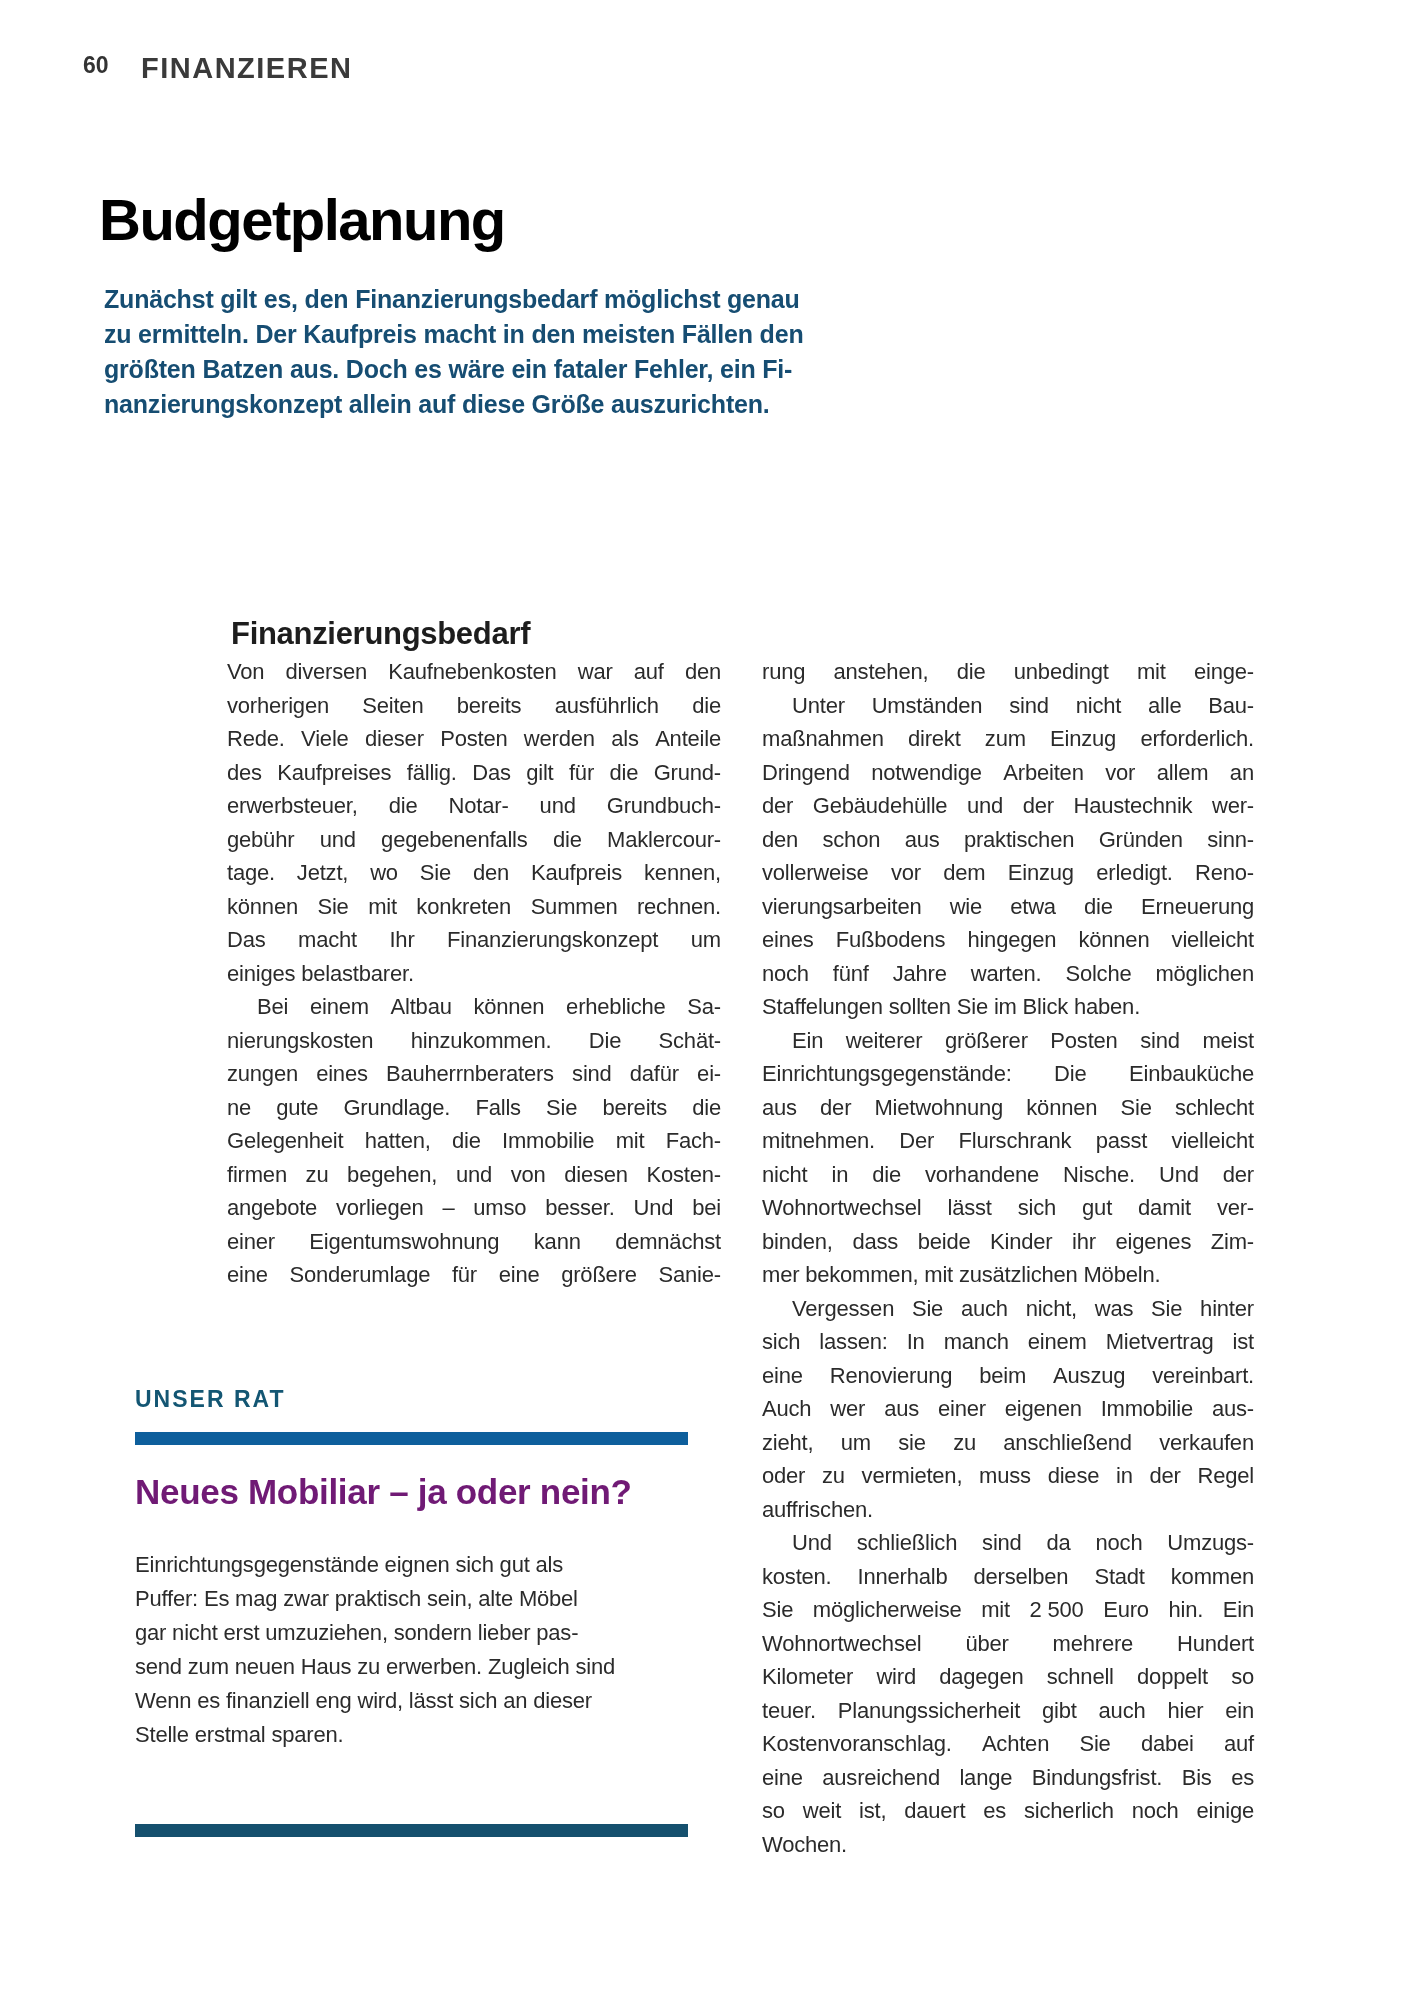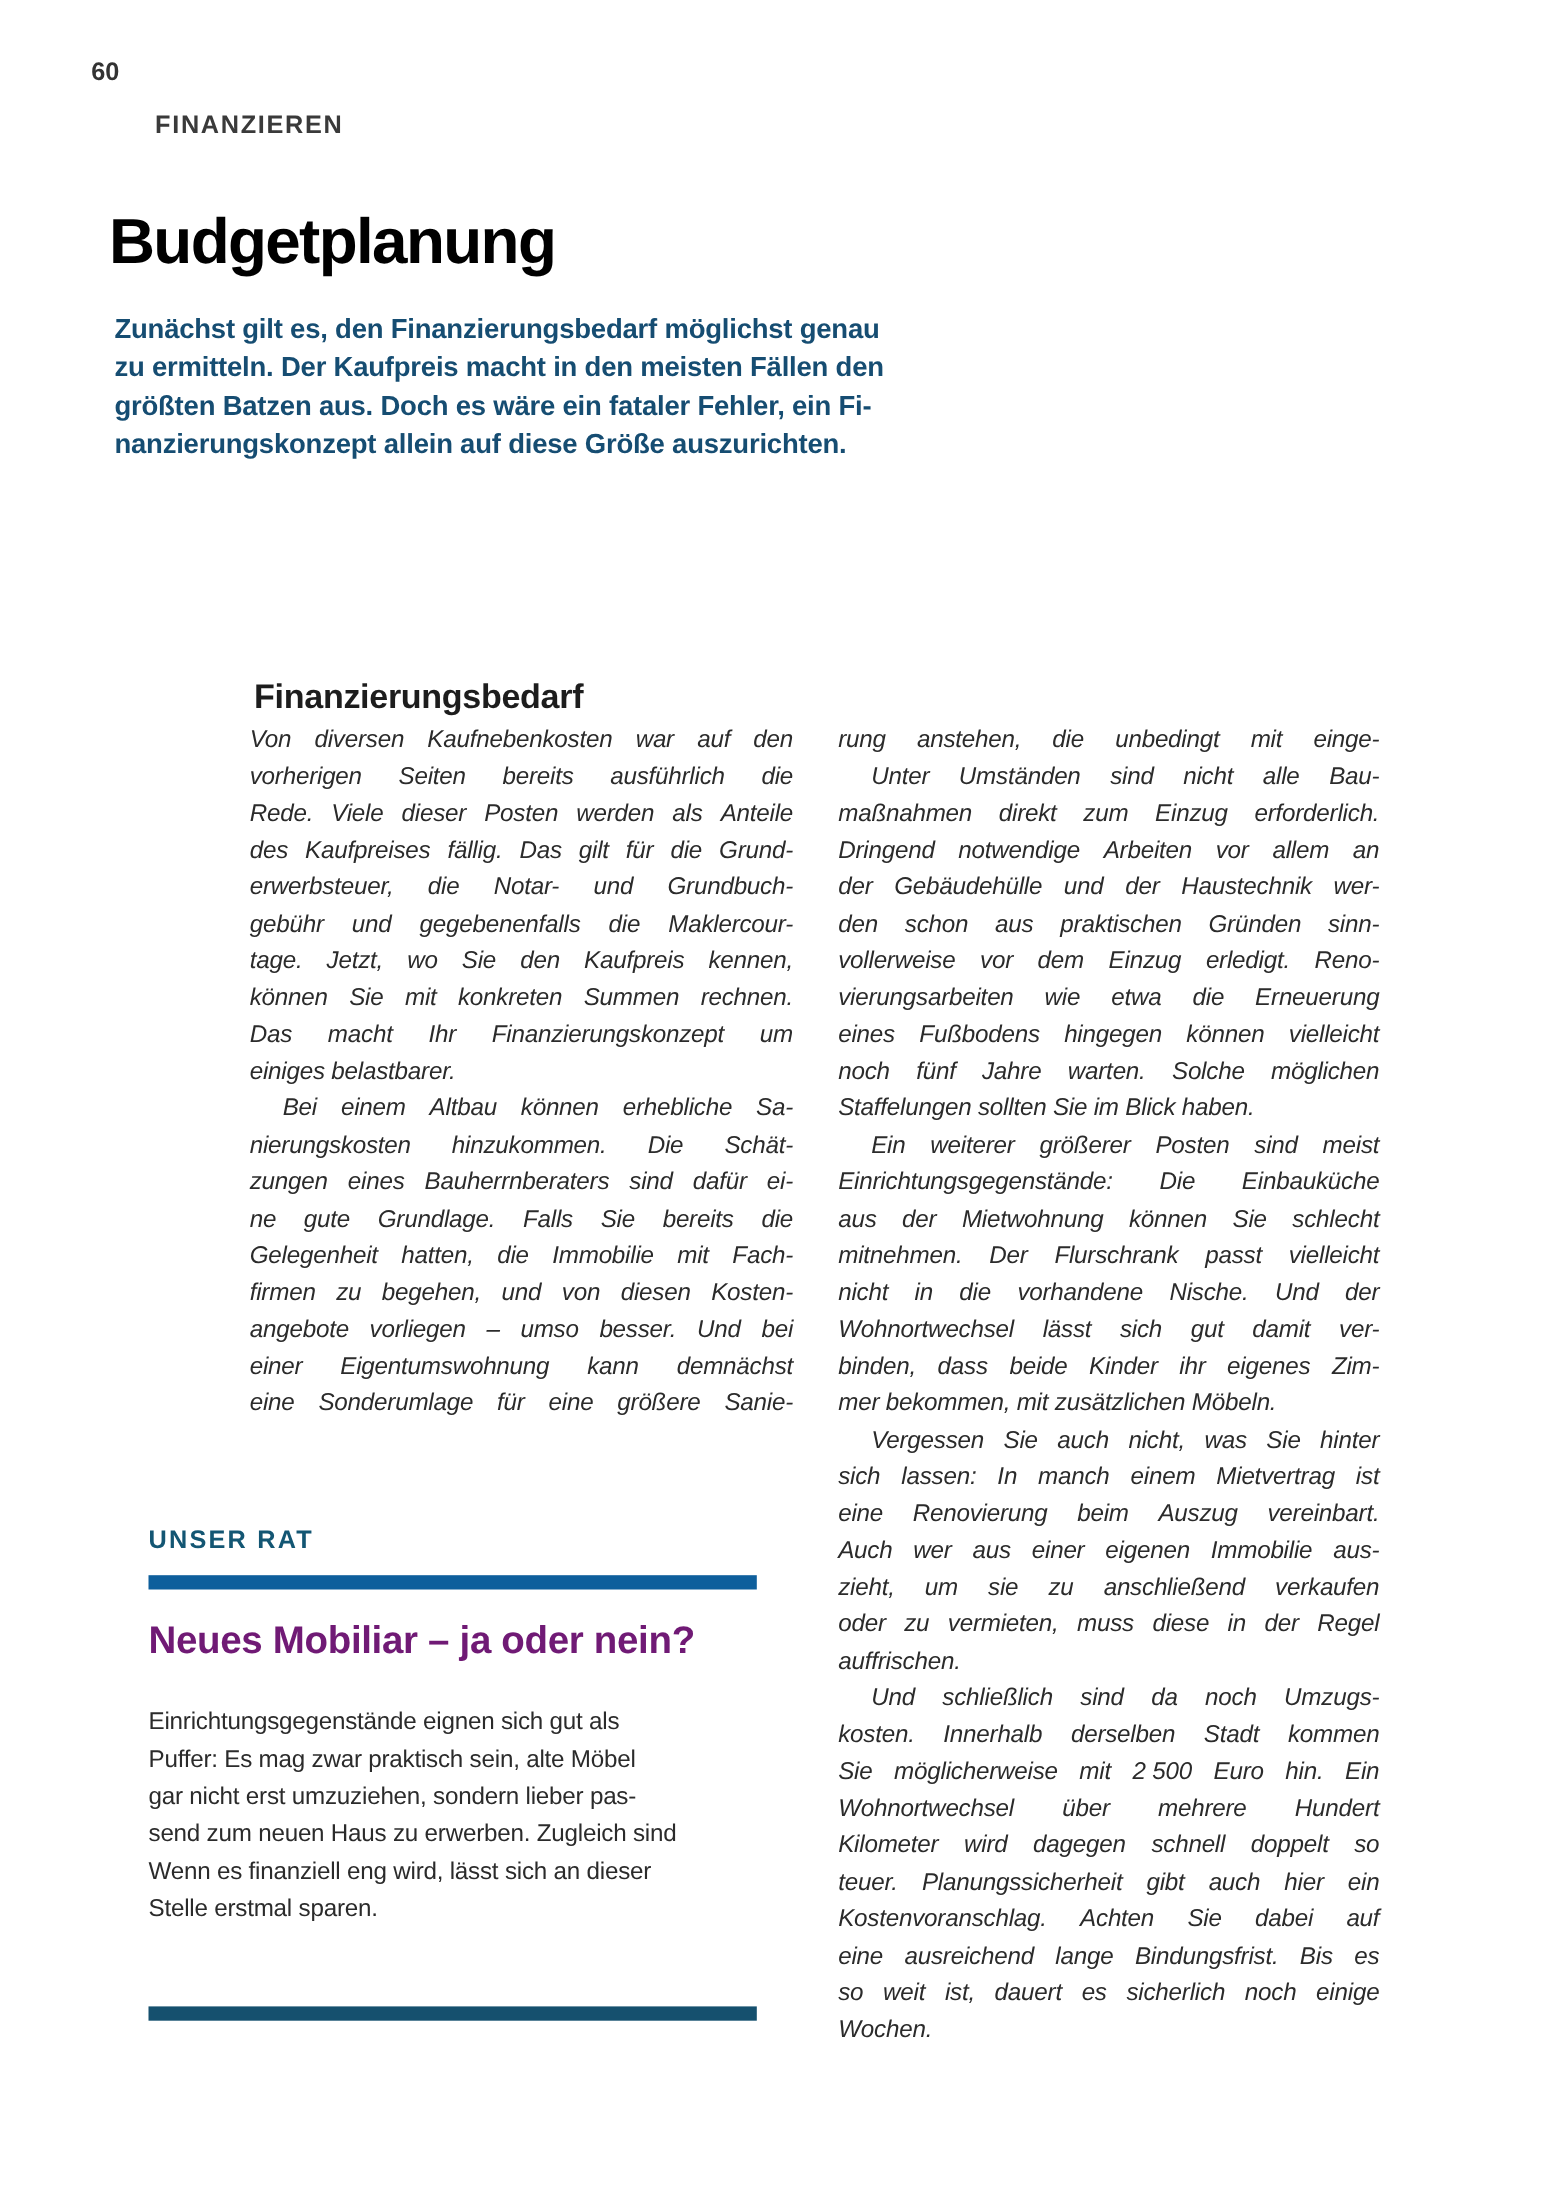--- a/index.html
+++ b/index.html
@@ -4,28 +4,28 @@
 <style>
   html,body{margin:0;padding:0;}
   body{
     width:1414px;height:2000px;position:relative;background:#ffffff;
     font-family:"Liberation Sans","DejaVu Sans",sans-serif;
     color:#2b2b2b;overflow:hidden;
   }
   .abs{position:absolute;}
   
   #page-number{left:83px;top:52px;font-size:23px;font-weight:bold;color:#333333;}
-  #section-label{left:141px;top:52px;font-size:23px;font-weight:bold;color:#3a3a3a;letter-spacing:1.5px;margin-top:48px;}
+  #section-label{left:141px;top:52px;font-size:29px;font-weight:bold;color:#3a3a3a;letter-spacing:1.5px;}
   
   #page-title{left:99px;top:186px;font-size:58px;font-weight:bold;color:#000000;letter-spacing:-1.5px;}
   #intro{left:104px;top:282px;width:760px;color:#164d72;}
   #intro .iline{height:35px;line-height:35px;font-size:25px;font-weight:bold;letter-spacing:-0.2px;white-space:nowrap;}
   
   #article-heading{left:227px;top:612px;font-size:31px;font-weight:bold;color:#1d1d1d;letter-spacing:-0.3px;}
-  .column{top:655px;width:494px;font-size:22px;letter-spacing:-0.2px;color:#2b2b2b;font-style:italic;}
+  .column{top:655px;width:494px;font-size:22px;letter-spacing:-0.2px;color:#2b2b2b;}
   #left-column{left:227px;}
   #right-column{left:762px;width:492px;}
   .tline{height:33.5px;line-height:33.5px;white-space:nowrap;}
   .tline.just{display:flex;justify-content:space-between;white-space:normal;}
   .tline.indent{padding-left:30px;}
   
   #tip-kicker{left:135px;top:1386px;font-size:23px;font-weight:bold;color:#135673;letter-spacing:2px;}
   #tip-bar-top{left:135px;top:1432px;width:553px;height:13px;background:#0e5f9c;}
   #tip-heading{left:135px;top:1472px;font-size:35px;font-weight:bold;color:#701a75;letter-spacing:-0.3px;}
   #tip-body{left:135px;top:1548px;width:585px;font-size:22px;letter-spacing:-0.2px;color:#2b2b2b;}

